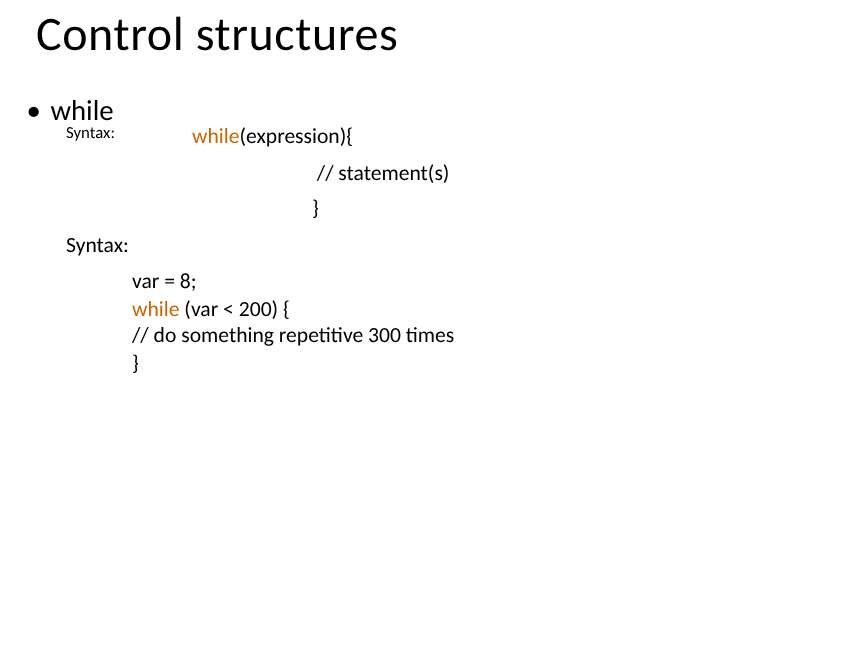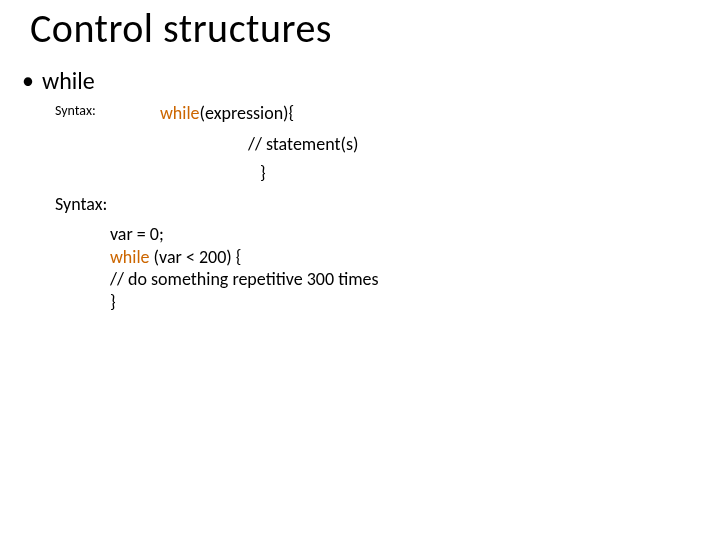--- a/index.html
+++ b/index.html
@@ -22,21 +22,21 @@
     position: absolute;
     left: 30px;
     top: 4px;
     font-size: 40px;
     font-weight: 400;
     letter-spacing: 0.5px;
   }
   .bullet-row {
     position: absolute;
     left: 22px;
-    top: 66px;
+    top: 78px;
     font-size: 24px;
   }
   .bullet-dot {
     display: inline-block;
     width: 20px;
     vertical-align: top;
   }
   .syntax-label {
     position: absolute;
     left: 55px;
@@ -45,21 +45,21 @@
   }
   .syntax-line1 {
     position: absolute;
     left: 160px;
     top: 102px;
     font-size: 18px;
   }
   .kw { color: #cc6600; }
   .syntax-line2 {
     position: absolute;
-    left: 248px;
+    left: 264px;
     top: 133px;
     font-size: 18px;
   }
   .syntax-line3 {
     position: absolute;
     left: 260px;
     top: 162px;
     font-size: 18px;
   }
   .example-label {
@@ -93,19 +93,19 @@
   <div class="syntax-line1">
     <span class="kw">while</span><span>(expression){</span>
   </div>
 
   <div class="syntax-line2">// statement(s)</div>
   <div class="syntax-line3">}</div>
 
   <div class="example-label">Syntax:</div>
 
   <div class="example-code">
-    <div>var = 0;</div>
+    <div>var = 8;</div>
     <div><span class="kw">while</span><span> (var &lt; 200) {</span></div>
     <div>// do something repetitive 300 times</div>
     <div>}</div>
   </div>
 
 </div>
 
 </body></html>

